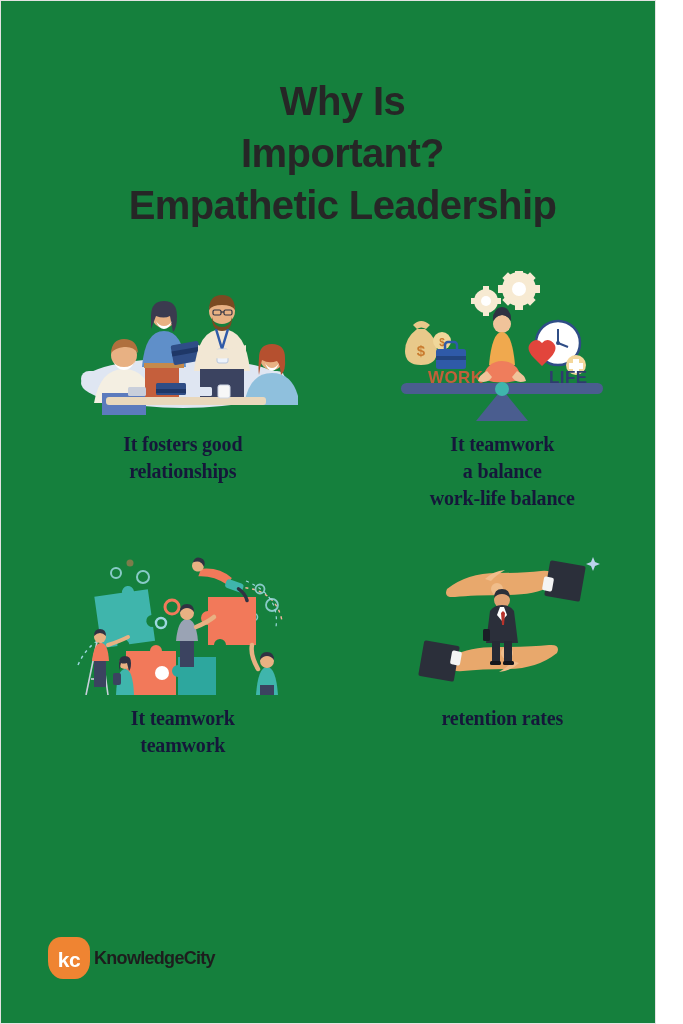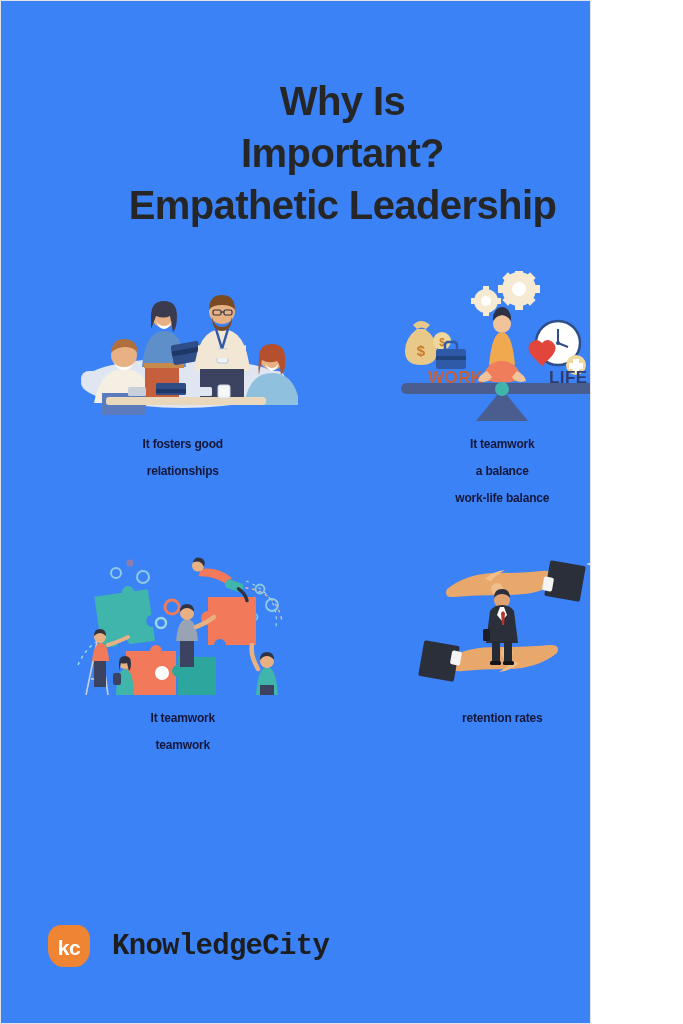--- a/index.html
+++ b/index.html
@@ -11,23 +11,23 @@
     background: #ffffff;
   }
 
   body {
     font-family: "Liberation Sans", sans-serif;
     -webkit-font-smoothing: antialiased;
   }
 
   .page {
     position: relative;
-    width: 591px;
+    width: 656px;
     height: 1024px;
-    background: #3b82f6;
+    background: #15803d;
     border: 1px solid #e3e3e3;
     overflow: hidden;
   }
 
   
   .title-block {
     position: absolute;
     top: 74px;
     left: 0;
     width: 683px;
@@ -62,38 +62,38 @@
   .art {
     position: relative;
     width: 230px;
     height: 150px;
   }
   .art svg { display: block; width: 100%; height: 100%; }
 
   .caption {
     margin-top: 10px;
     text-align: center;
-    font-family: Liberation Sans, sans-serif;
+    font-family: Liberation Serif, serif;
     font-weight: 700;
-    font-size: 12px;
+    font-size: 20px;
     line-height: 27px;
     letter-spacing: -0.2px;
     color: #15173a;
     max-width: 300px;
   }
   .caption span { display: block; white-space: nowrap; }
 
   
   .logo {
     position: absolute;
     left: 47px;
-    bottom: 56px;
+    bottom: 44px;
     display: flex;
     align-items: center;
-    gap: 22px;
+    gap: 4px;
     margin-top: 31px;
   }
   .logo-mark {
     width: 42px;
     height: 42px;
     background: #ef8432;
     border-radius: 13px 13px 15px 15px / 14px 14px 18px 18px;
     display: flex;
     align-items: center;
     justify-content: center;
@@ -101,23 +101,23 @@
   .logo-mark-text {
     font-family: "Liberation Sans", sans-serif;
     font-weight: 700;
     font-size: 21px;
     line-height: 21px;
     color: #ffffff;
     letter-spacing: -0.5px;
     transform: translateY(1px);
   }
   .logo-word {
-    font-family: Liberation Mono, monospace;
+    font-family: Liberation Sans, sans-serif;
     font-weight: 700;
-    font-size: 29px;
+    font-size: 18px;
     letter-spacing: -0.7px;
     color: #1d1d1d;
   }
 </style>
 </head>
 <body>
 
 <div class="page">
 
   <div class="title-block">

